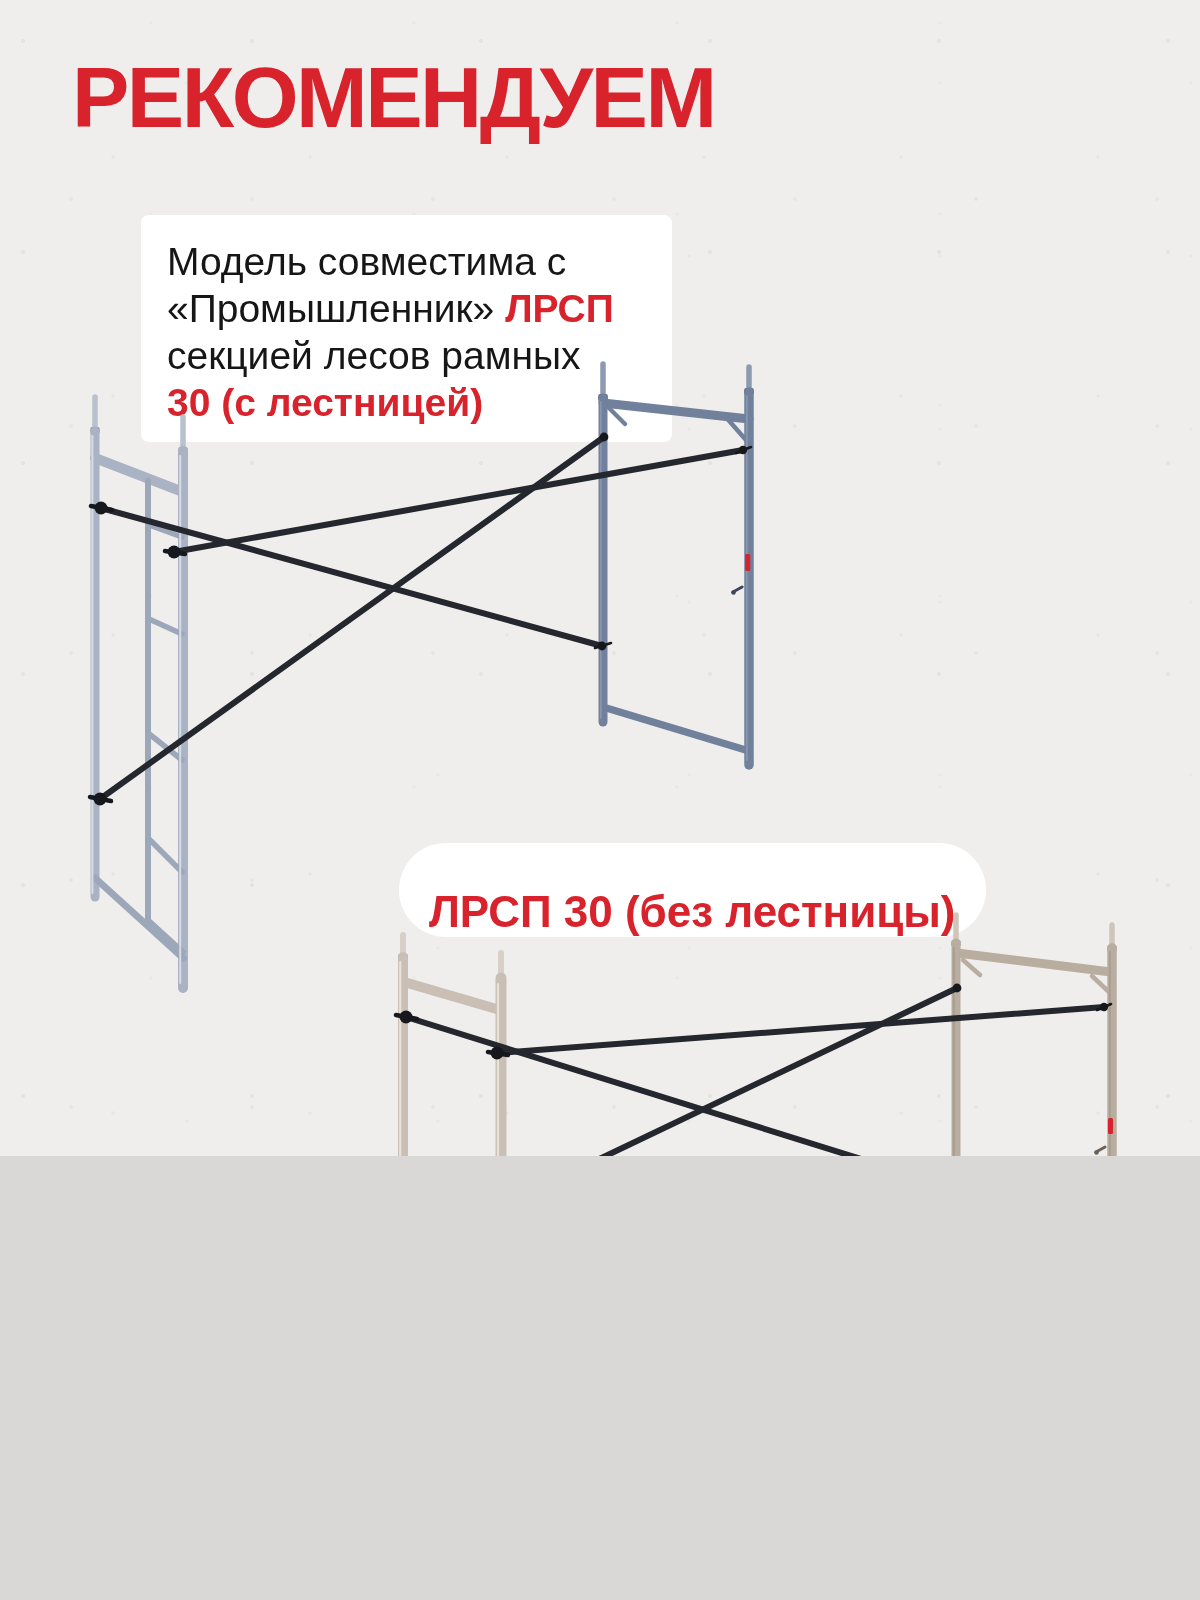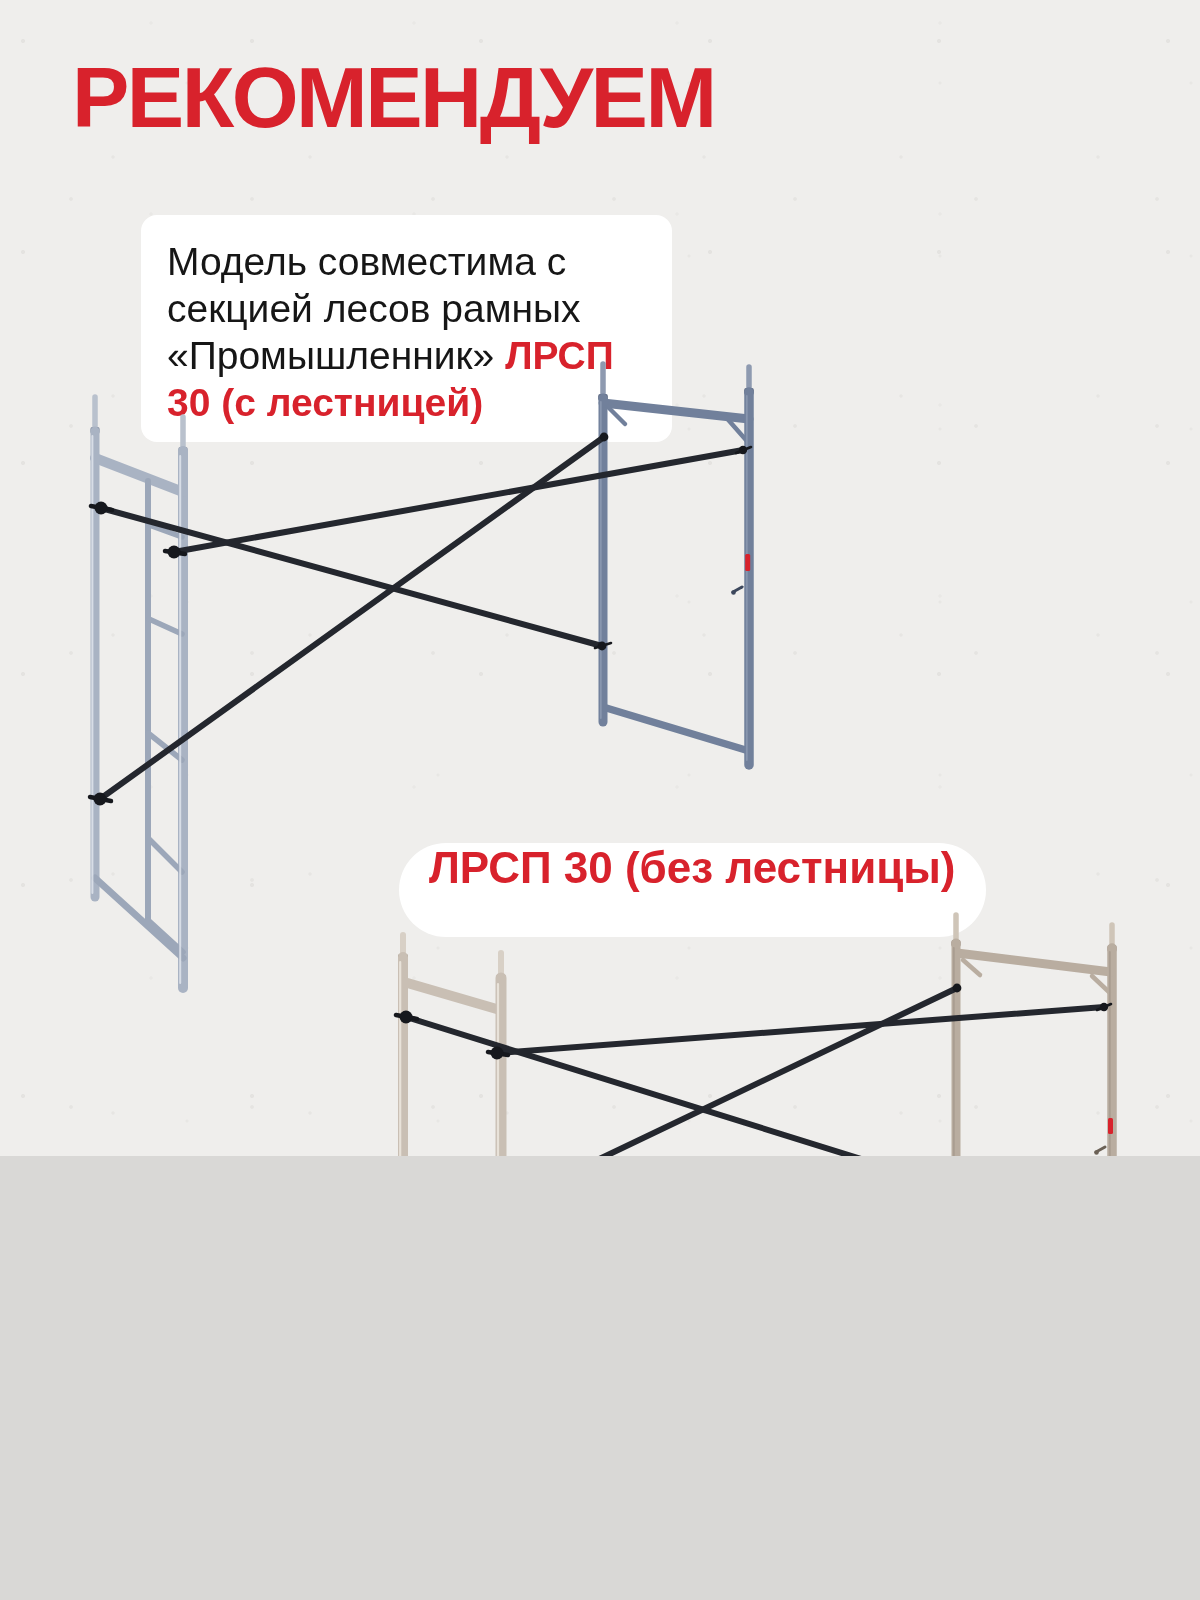--- a/index.html
+++ b/index.html
@@ -20,26 +20,26 @@
       radial-gradient(circle at 151px 23px, rgba(96,92,84,.045) 1.2px, transparent 2px);
     background-size:229px 211px,197px 239px,251px 173px,181px 227px,263px 191px;
   }
   .page-title{
     position:absolute;left:72px;top:52px;margin:0;
     font-size:86px;font-weight:800;letter-spacing:-2.5px;line-height:1.05;
     color:var(--accent-red);white-space:nowrap;
   }
   .note-card{
     position:absolute;left:141px;top:215px;width:531px;height:227px;box-sizing:border-box;
-    background:var(--card);border-radius:16px;padding:23px 32px 0 26px;z-index:1;
+    background:var(--card);border-radius:8px;padding:23px 32px 0 26px;z-index:1;
   }
   .note-line{margin:0;font-size:39px;line-height:47px;color:var(--text);white-space:nowrap;}
   .note-line .hl{color:var(--accent-red);font-weight:700;}
   .pill-label{
-    position:absolute;left:399px;top:843px;height:94px;display:inline-flex;align-items:flex-start;
+    position:absolute;left:399px;top:843px;height:94px;display:inline-flex;align-items:flex-end;
     background:var(--card);border-radius:47px;padding:0 30px;z-index:1;
   }
   .pill-label span{font-size:44px;font-weight:700;color:var(--accent-red);white-space:nowrap;}
   .scaffold-svg{position:absolute;z-index:2;}
   #scaffold1{left:55px;top:350px;}
   #scaffold2{left:385px;top:895px;}
 
   
   .tube{stroke-linecap:round;fill:none;}
   .s1l{stroke:var(--scaffold1-left);}
@@ -59,22 +59,22 @@
 </style>
 </head>
 <body>
 
 <div class="canvas">
 
   <h1 class="page-title">РЕКОМЕНДУЕМ</h1>
 
   <div class="note-card">
     <p class="note-line"><span>Модель совместима с</span><span class="hl"></span></p>
+    <p class="note-line"><span>«Промышленник» </span><span class="hl">ЛРСП</span></p>
     <p class="note-line"><span>секцией лесов рамных</span><span class="hl"></span></p>
-    <p class="note-line"><span>«Промышленник» </span><span class="hl">ЛРСП</span></p>
     <p class="note-line"><span></span><span class="hl">30 (с лестницей)</span></p>
   </div>
 
   <div class="pill-label">
     <span>ЛРСП 30 (без лестницы)</span>
   </div>
 
   <svg id="scaffold1" class="scaffold-svg" width="790" height="660" viewBox="55 350 790 660" xmlns="http://www.w3.org/2000/svg">
 
     <g>

